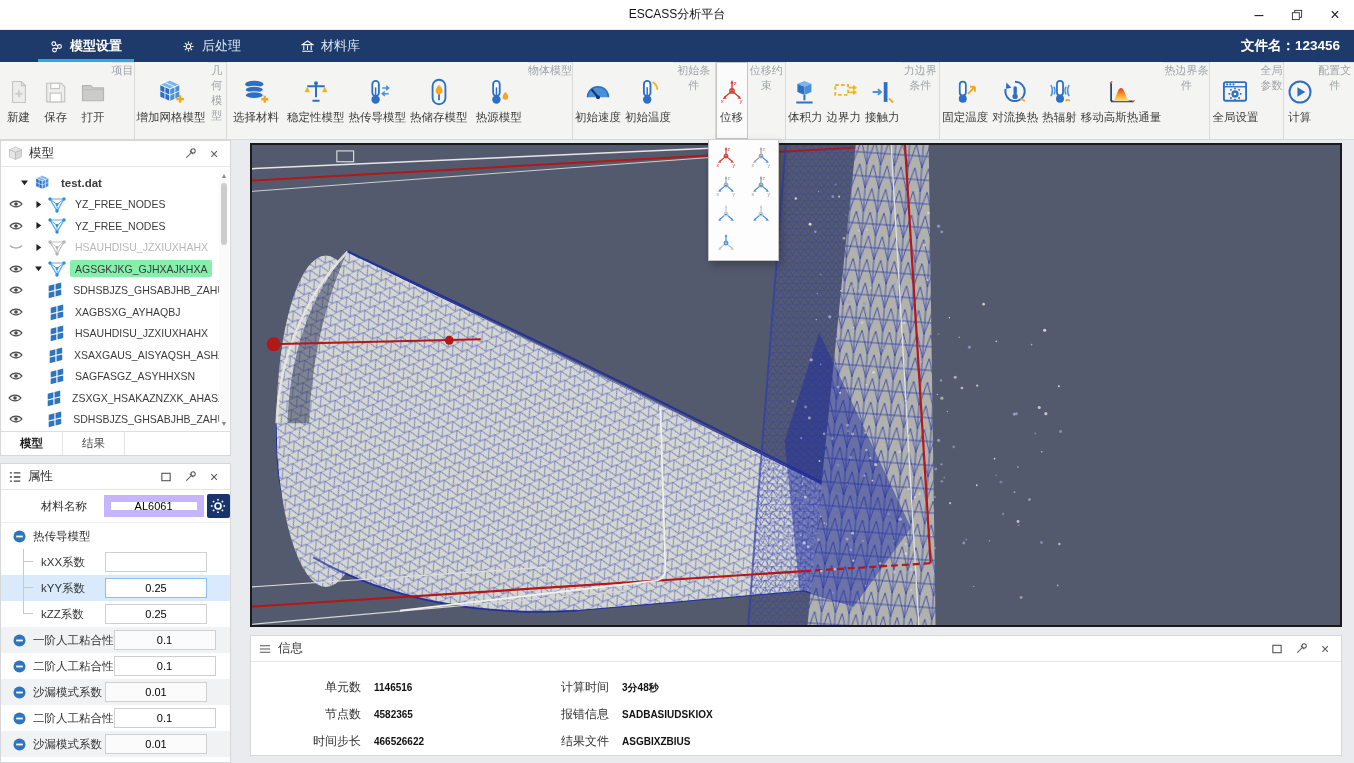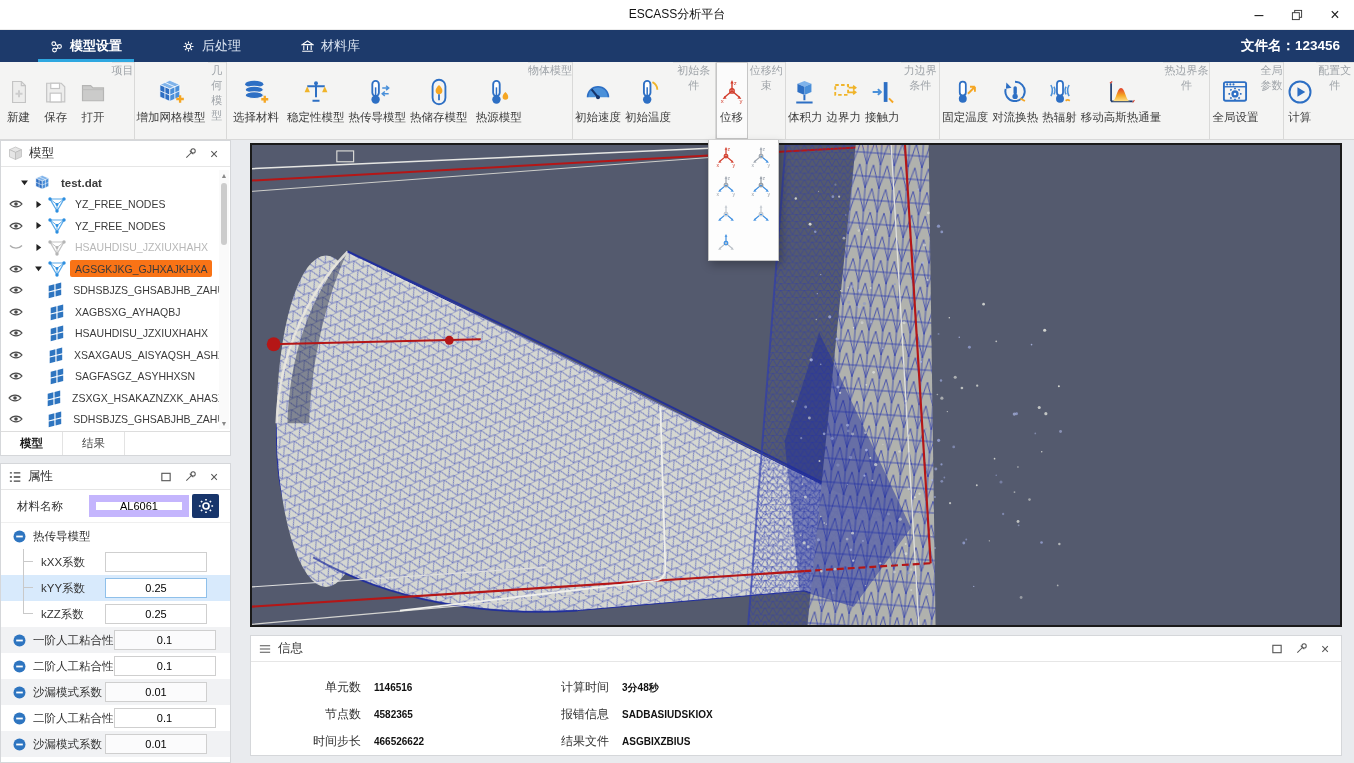--- a/index.html
+++ b/index.html
@@ -35,33 +35,33 @@
 .phead .sp{flex:1}
 .hbtn{width:18px;height:18px;display:flex;align-items:center;justify-content:center;color:#555;font-size:14px}
 
 .model-panel{height:316px}
 .tree{flex:1;position:relative;overflow:hidden;padding-top:5px}
 .trow{height:21.5px;display:flex;align-items:center;font-size:10.5px;color:#3b3b3b}
 .trow .eye{width:30px;display:flex;justify-content:center}
 .trow .caret{width:15px;display:flex;justify-content:center}
 .trow .ticon{width:21px;display:flex;justify-content:center;margin-right:3px}
 .trow .tlabel{padding:2.5px 5px;border-radius:2px;white-space:nowrap}
-.trow.selected .tlabel{background:#f97316}
+.trow.selected .tlabel{background:#86efac}
 .trow.disabled{color:#b8b8b8}
 .trow.root{font-weight:bold;font-size:11.5px}
 .trow.root .caret{margin-left:16px}
 .vscroll{position:absolute;right:1px;top:3px;bottom:2px;width:10px;background:#fafafa}
 .vthumb{position:absolute;left:2px;right:2px;top:13px;height:62px;background:#ccc;border-radius:4px}
 .varr{position:absolute;left:0;right:0;height:11px;color:#888;font-size:7px;text-align:center;line-height:11px}
 .mtabs{height:24px;min-height:24px;border-top:1px solid #ddd;display:flex;align-items:stretch}
 .mtab{display:flex;align-items:center;padding:0 19px;font-size:11.5px;border-right:1px solid #e3e3e3;color:#444}
 .mtab.active{font-weight:bold;color:#1a1a1a}
 
 .props-panel{flex:1;margin-top:7px}
-.mat-row{height:33px;min-height:33px;display:flex;align-items:center;padding-left:16px;border-bottom:1px solid #efefef}
+.mat-row{height:33px;min-height:33px;display:flex;align-items:center;padding-left:40px;border-bottom:1px solid #efefef}
 .mat-row .mlabel{font-size:11.5px;width:72px}
 .mat-input{width:100px;height:22px;border:7px solid #c4b5fd;text-align:center;font-size:11px}
 .gear-btn{width:27px;height:24px;background:#17356b;margin-left:3px;display:flex;align-items:center;justify-content:center;border-radius:2px}
 .prow{height:26px;min-height:26px;display:flex;align-items:center;position:relative}
 .prow.shaded{background:#f1f2f4}
 .prow.selected{background:#d8eafc}
 .prow .picon{width:13px;height:13px;margin-left:12px;display:flex}
 .prow .plabel{font-size:11.5px;margin-left:7px;flex:1;white-space:nowrap}
 .prow.child .plabel{margin-left:5px}
 .elbow{width:13px;height:26px;margin-left:22px;border-left:1px solid #c9c9c9;position:relative}

